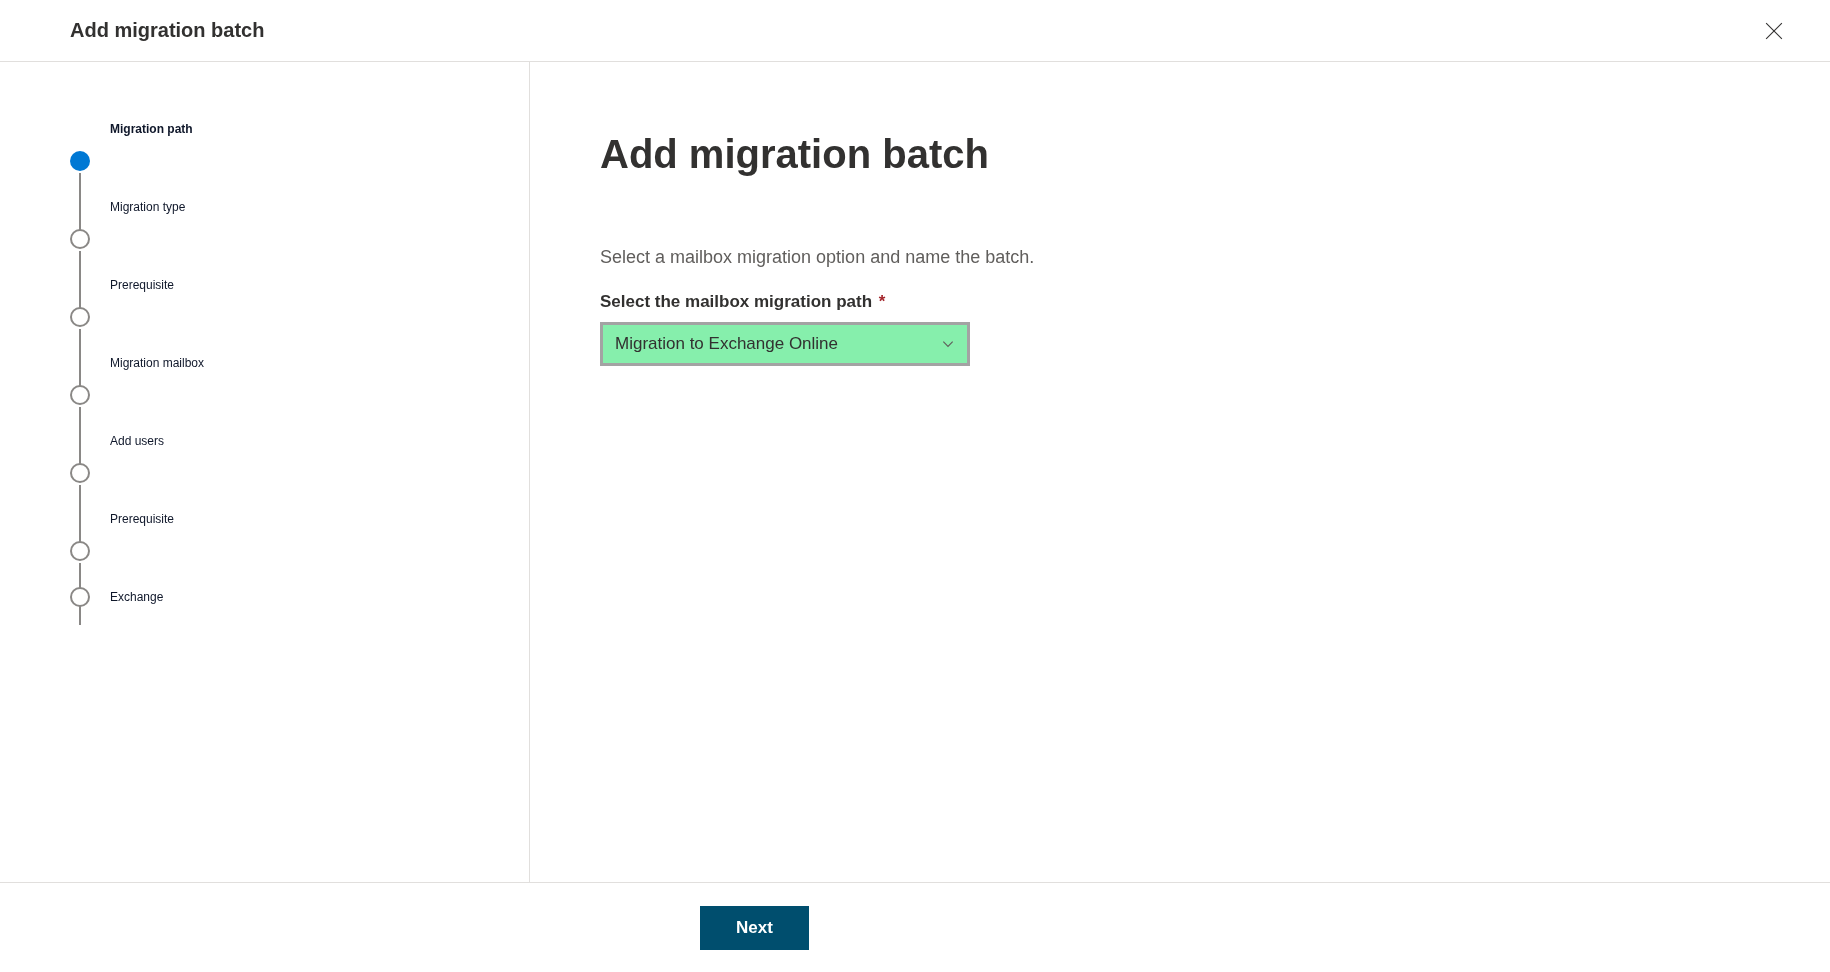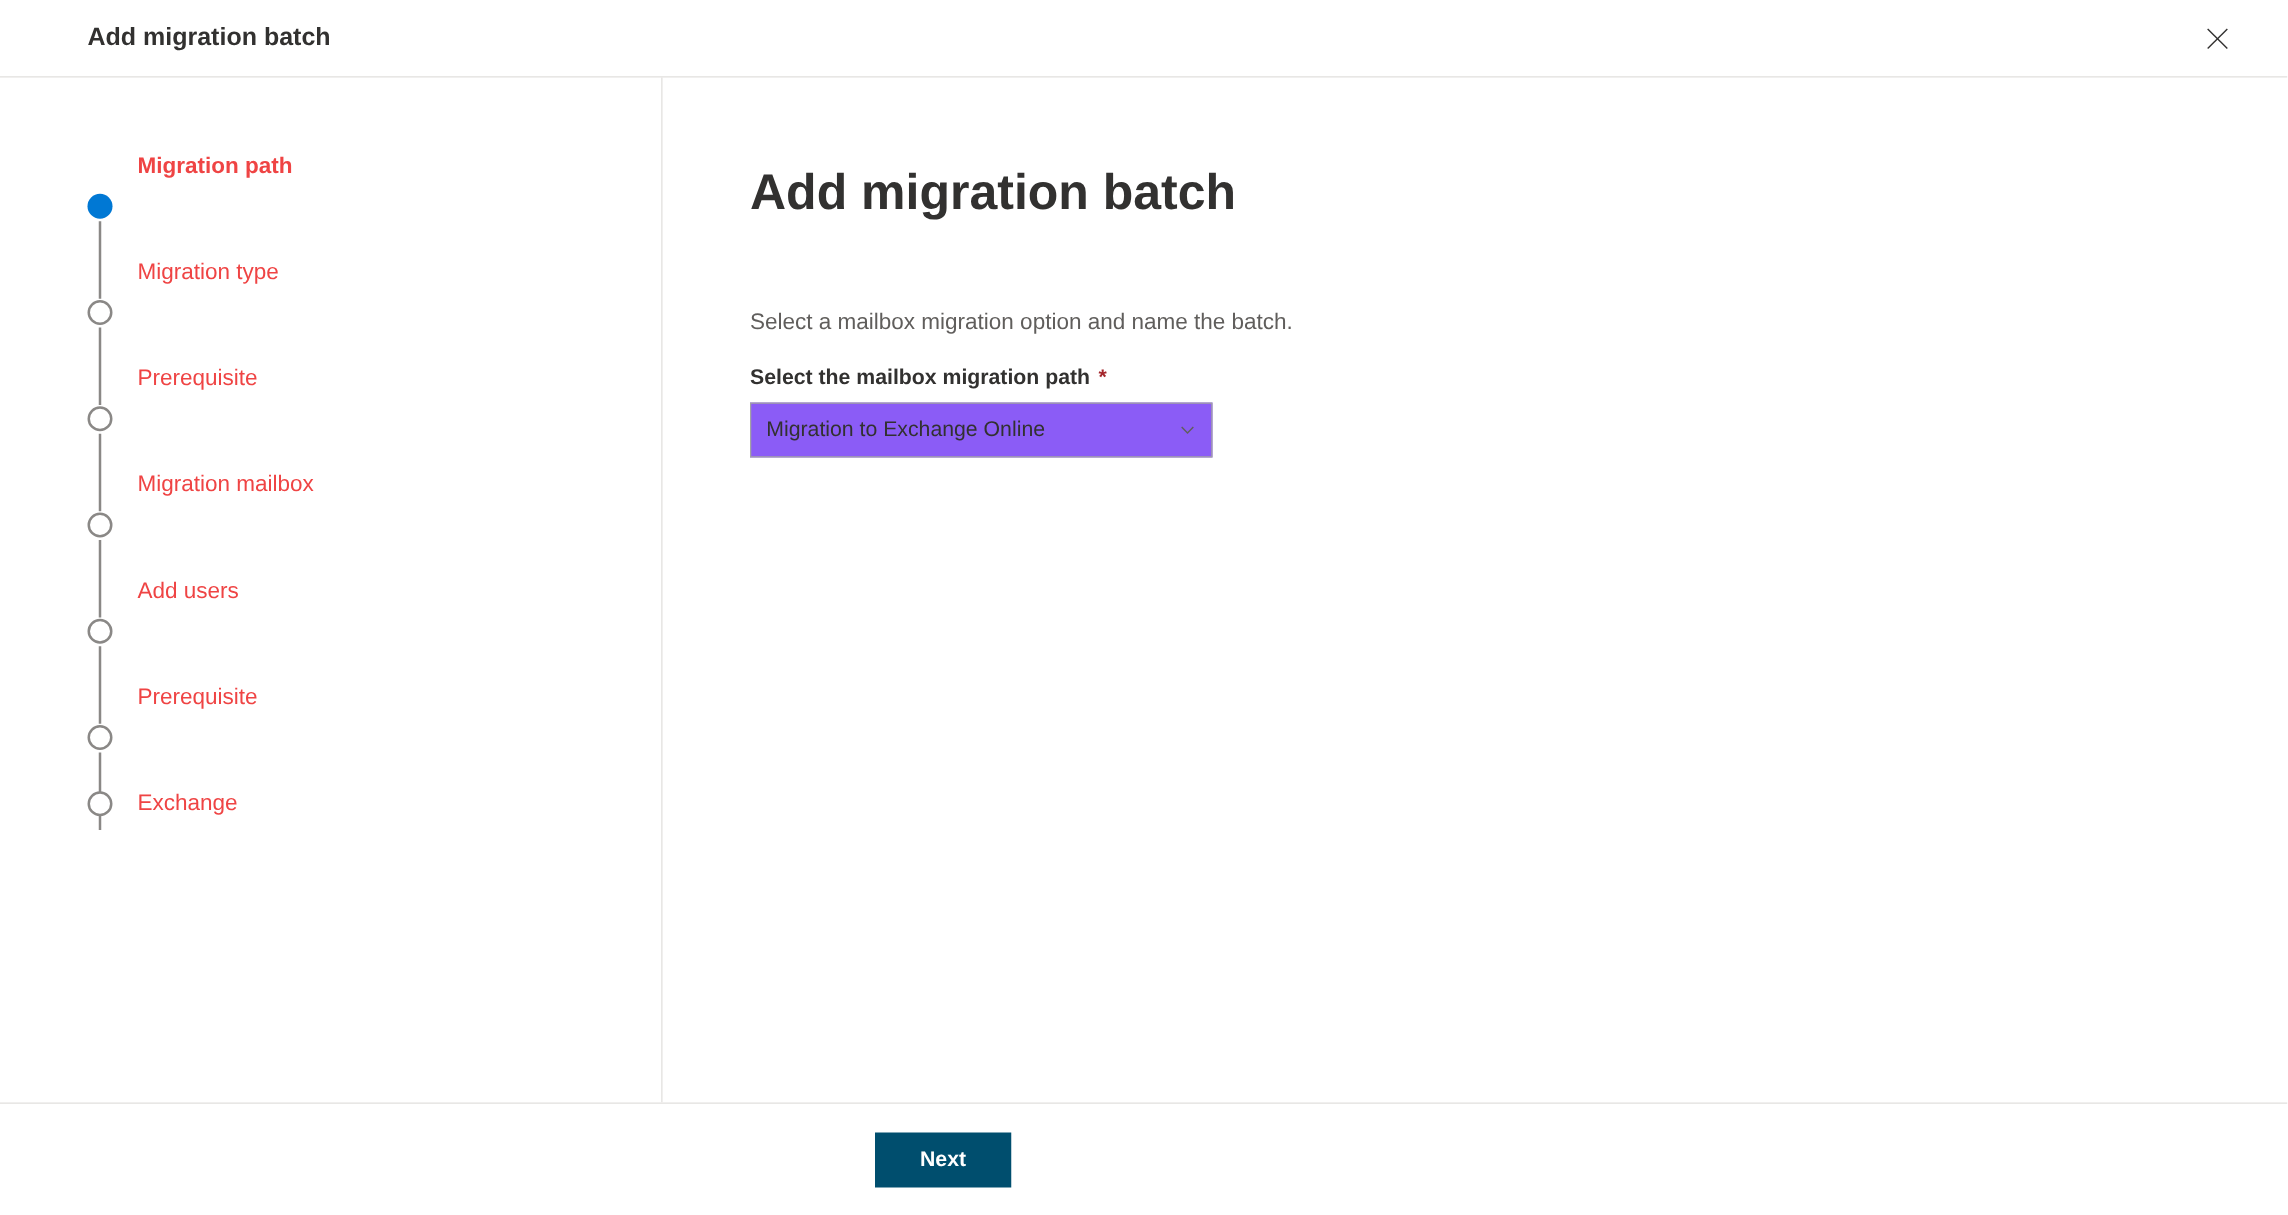--- a/index.html
+++ b/index.html
@@ -89,22 +89,22 @@
       top: calc(50% + 12px);
       width: 2px;
       height: 62px;
       background: #8a8886;
       z-index: 1;
     }
     .step:last-child .step-line {
       display: none;
     }
     .step-label {
-      font-size: 18px;
-      color: #ef4444;
+      font-size: 12px;
+      color: #0f172a;
       font-weight: 400;
     }
     .step.active .step-label {
       font-weight: 600;
     }
     .main-content {
       flex: 1;
       padding: 70px 80px 40px 70px;
     }
     .main-title {
@@ -139,27 +139,27 @@
       font-size: 17px;
       border: 2px solid #323130;
       background: #ffffff;
       color: #323130;
       font-family: inherit;
       outline: none;
     }
     .dropdown {
       width: 370px;
       height: 44px;
-      border: 1px solid #a3a3a3;
+      border: 3px solid #a3a3a3;
       display: flex;
       align-items: center;
       justify-content: space-between;
       padding: 8px 12px;
       cursor: pointer;
-      background: #8b5cf6;
+      background: #86efac;
     }
     .dropdown-value {
       font-size: 17px;
       color: #323130;
     }
     .dropdown-chevron {
       width: 14px;
       height: 14px;
     }
     .footer {

